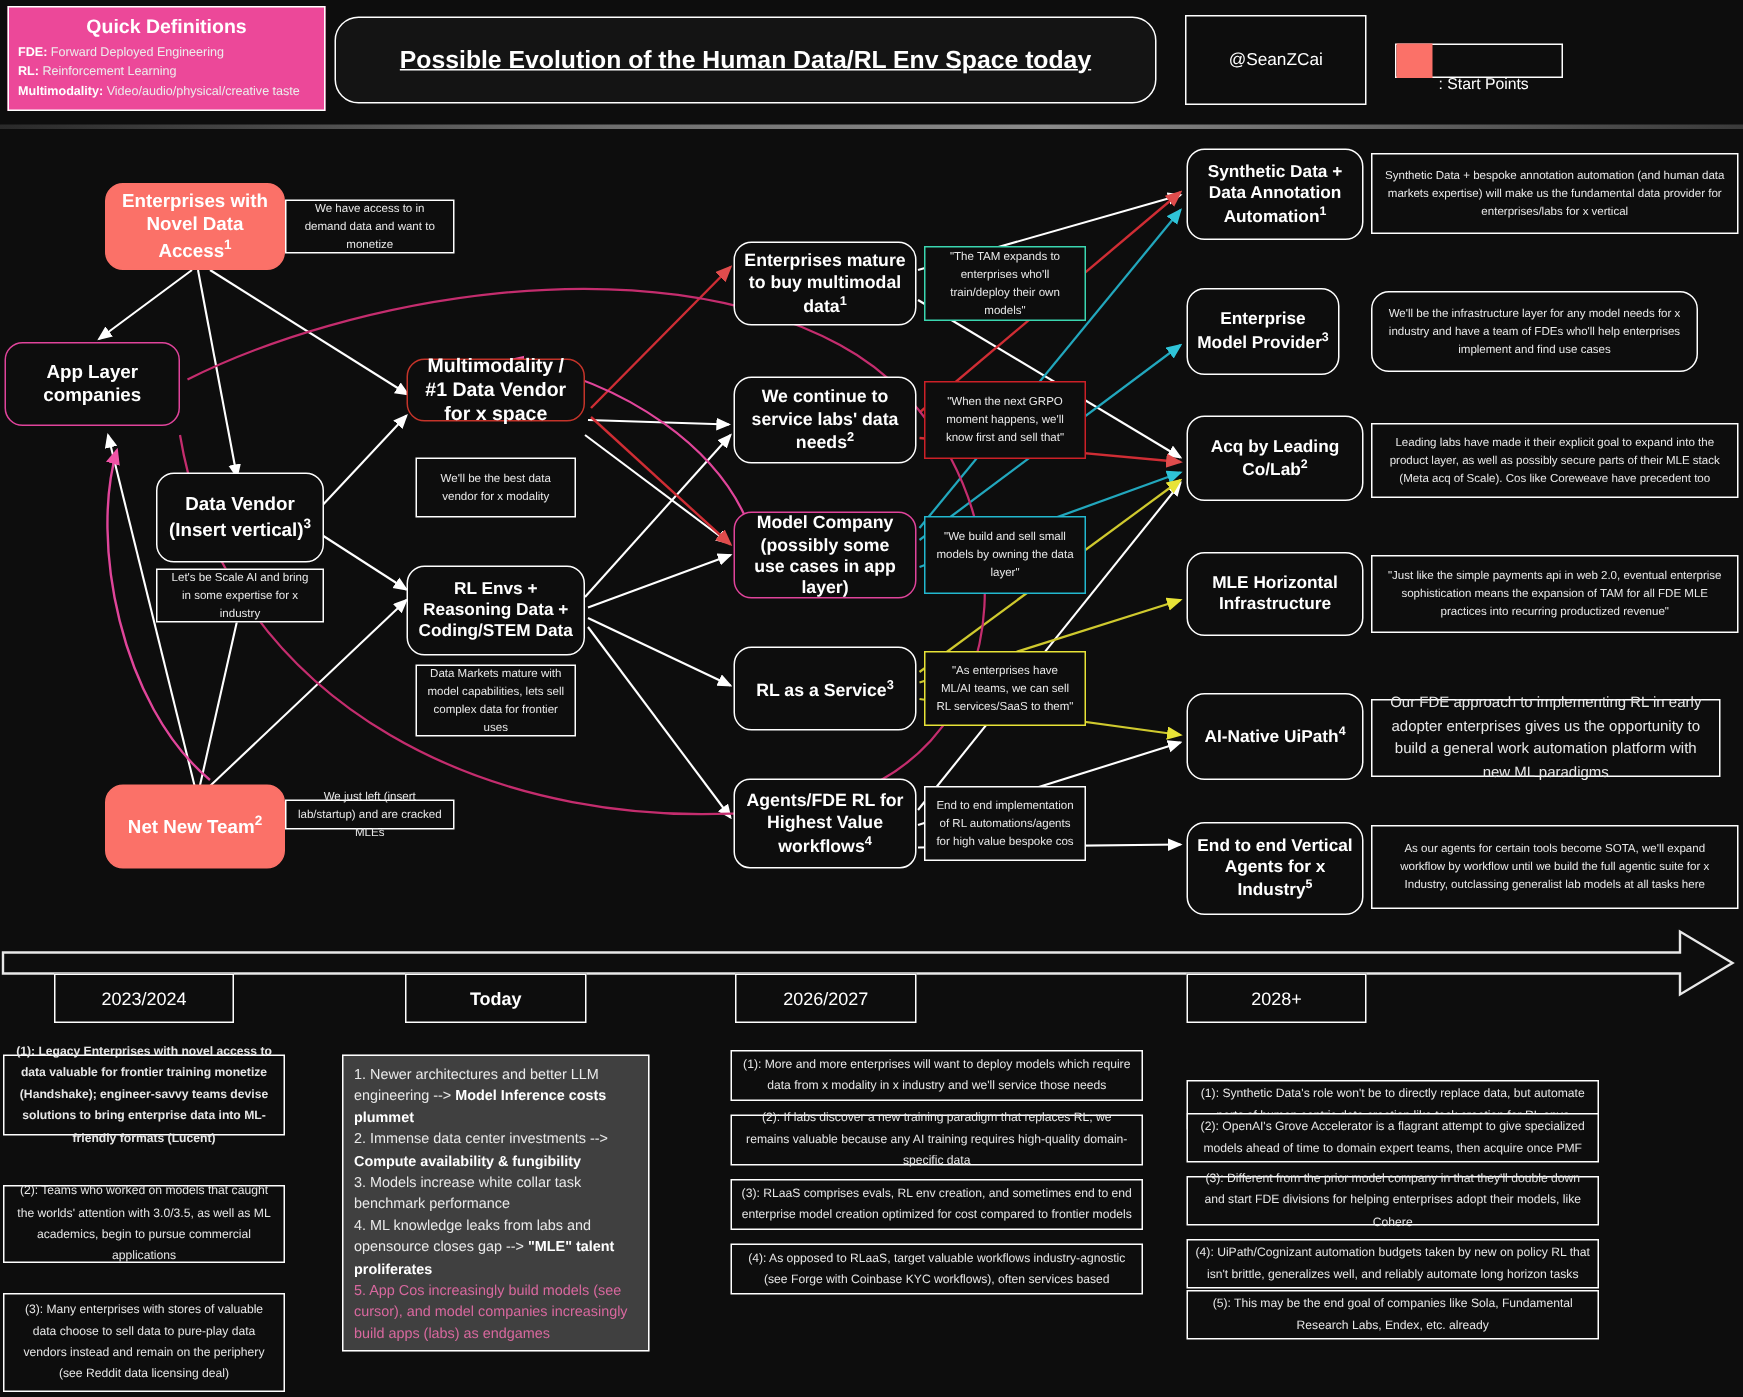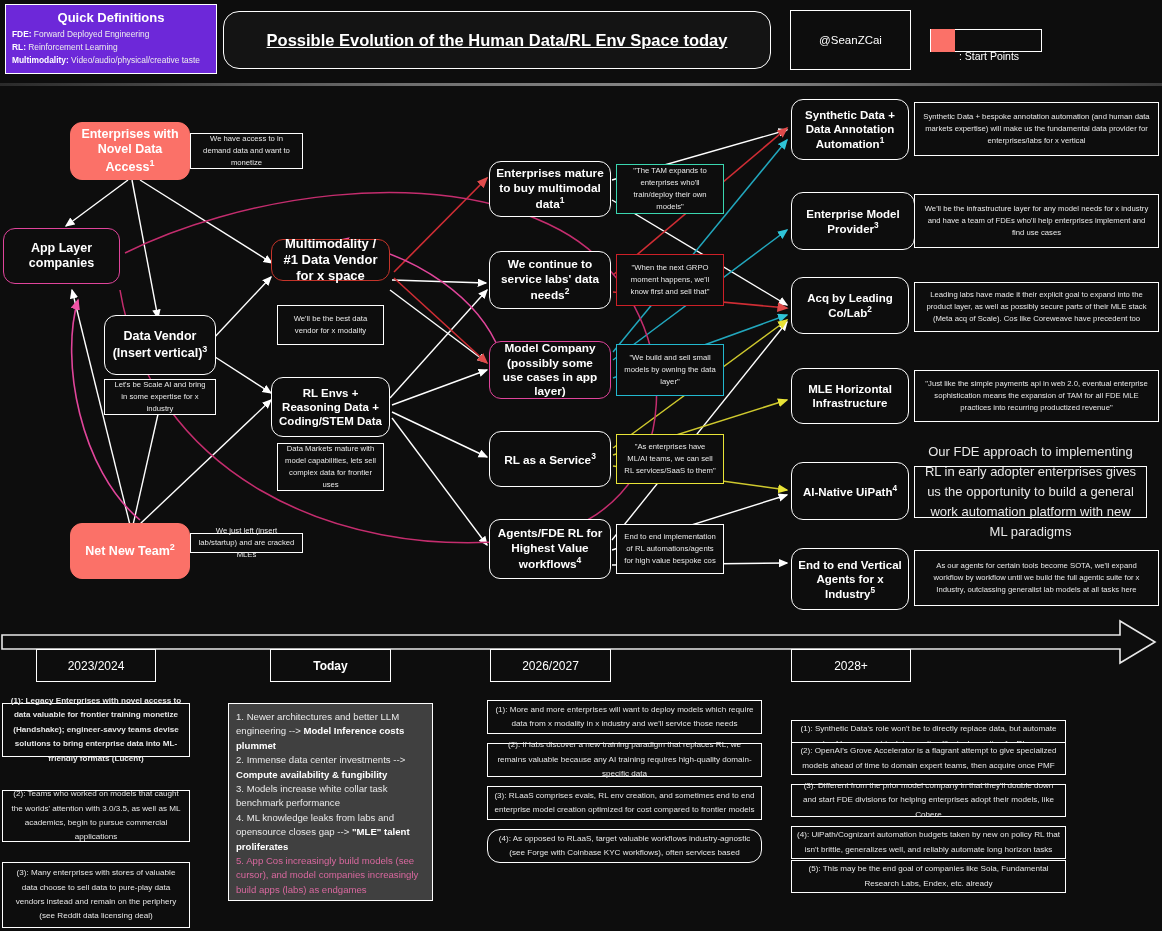--- a/index.html
+++ b/index.html
@@ -19,21 +19,21 @@
          background:#0d0d0d; font-weight:bold; line-height:1.22; padding:4px 6px; }
   .box sup { font-size:.72em; vertical-align:super; }
 
   .note { position:absolute; display:flex; align-items:center; justify-content:center;
           text-align:center; border:1.2px solid #ffffff; background:#0d0d0d;
           color:#e8e8e8; line-height:1.55; padding:4px 7px; font-weight:normal; }
 
   .start { background:#fb7168; border-color:#fb7168; color:#ffffff; }
 
   .hdr-def { position:absolute; left:5px; top:4px; width:212px; height:70px;
-             border:1.6px solid #fff; background:#6d28d9; padding:5px 6px; }
+             border:1.6px solid #fff; background:#ec4899; padding:5px 6px; }
   .hdr-def .t { text-align:center; font-weight:bold; font-size:13px; margin-bottom:3px; }
   .hdr-def .l { font-size:8.4px; line-height:1.52; color:#ededed; }
   .hdr-def .l b { color:#fff; }
 
   .hdr-title { position:absolute; left:223px; top:11px; width:548px; height:58px;
                border:1.4px solid #fff; border-radius:16px; background:#141414;
                display:flex; align-items:center; justify-content:center; }
   .hdr-title span { font-weight:bold; font-size:16.5px; text-decoration:underline; }
 
   .hdr-handle { position:absolute; left:790px; top:10px; width:121px; height:60px;
@@ -238,39 +238,39 @@
   <div class="box" style="left:489px;top:519px;width:122px;height:60px;font-size:11.8px;border-radius:11px;">
     <span><span>Agents/FDE RL for Highest Value workflows</span><sup>4</sup></span>
   </div>
   <div class="note" style="left:616px;top:524px;width:108px;height:50px;font-size:7.7px;">End to end implementation of RL automations/agents for high value bespoke cos</div>
 
   <div class="box" style="left:791px;top:99px;width:118px;height:61px;font-size:11.5px;">
     <span><span>Synthetic Data + Data Annotation Automation</span><sup>1</sup></span>
   </div>
   <div class="note" style="left:914px;top:102px;width:245px;height:54px;font-size:7.7px;">Synthetic Data + bespoke annotation automation (and human data markets expertise) will make us the fundamental data provider for enterprises/labs for x vertical</div>
 
-  <div class="box" style="left:791px;top:192px;width:124px;height:58px;font-size:11.5px;">
+  <div class="box" style="left:791px;top:192px;width:102px;height:58px;font-size:11.5px;">
     <span><span>Enterprise Model Provider</span><sup>3</sup></span>
   </div>
-  <div class="note" style="left:914px;top:194px;width:245px;height:54px;font-size:7.7px;">We'll be the infrastructure layer for any model needs for x industry and have a team of FDEs who'll help enterprises implement and find use cases</div>
+  <div class="note" style="left:914px;top:194px;width:218px;height:54px;font-size:7.7px;border-radius:12px;">We'll be the infrastructure layer for any model needs for x industry and have a team of FDEs who'll help enterprises implement and find use cases</div>
 
   <div class="box" style="left:791px;top:277px;width:118px;height:57px;font-size:11.5px;">
     <span><span>Acq by Leading Co/Lab</span><sup>2</sup></span>
   </div>
   <div class="note" style="left:914px;top:282px;width:245px;height:50px;font-size:7.7px;">Leading labs have made it their explicit goal to expand into the product layer, as well as possibly secure parts of their MLE stack (Meta acq of Scale). Cos like Coreweave have precedent too</div>
 
   <div class="box" style="left:791px;top:368px;width:118px;height:56px;font-size:11.5px;">
     <span>MLE Horizontal Infrastructure</span>
   </div>
   <div class="note" style="left:914px;top:370px;width:245px;height:52px;font-size:7.7px;">"Just like the simple payments api in web 2.0, eventual enterprise sophistication means the expansion of TAM for all FDE MLE practices into recurring productized revenue"</div>
 
   <div class="box" style="left:791px;top:462px;width:118px;height:58px;font-size:11.5px;">
     <span><span>AI-Native UiPath</span><sup>4</sup></span>
   </div>
-  <div class="note" style="left:914px;top:466px;width:233px;height:52px;font-size:13px;">Our FDE approach to implementing RL in early adopter enterprises gives us the opportunity to build a general work automation platform with new ML paradigms</div>
+  <div class="note" style="left:914px;top:466px;width:233px;height:52px;font-size:10px;">Our FDE approach to implementing RL in early adopter enterprises gives us the opportunity to build a general work automation platform with new ML paradigms</div>
 
   <div class="box" style="left:791px;top:548px;width:118px;height:62px;font-size:11.5px;">
     <span><span>End to end Vertical Agents for x Industry</span><sup>5</sup></span>
   </div>
   <div class="note" style="left:914px;top:550px;width:245px;height:56px;font-size:7.7px;">As our agents for certain tools become SOTA, we'll expand workflow by workflow until we build the full agentic suite for x Industry, outclassing generalist lab models at all tasks here</div>
 
   <svg style="position:absolute;left:0;top:615px;width:1162px;height:50px;">
     <path d="M2,20 L1120,20 L1120,6 L1155,27 L1120,48 L1120,34 L2,34 Z" fill="none" stroke="#e8e8e8" stroke-width="1.6"></path>
   </svg>
 
@@ -305,21 +305,21 @@
       <span>4. </span><span>ML knowledge leaks from labs and opensource closes gap --&gt; </span><b>"MLE" talent proliferates</b>
     </div>
     <div class="pink">
       <span>5. </span><span>App Cos increasingly build models (see cursor), and model companies increasingly build apps (labs) as endgames</span>
     </div>
   </div>
 
   <div class="fn" style="left:487px;top:700px;width:275px;height:34px;">(1): More and more enterprises will want to deploy models which require data from x modality in x industry and we'll service those needs</div>
   <div class="fn" style="left:487px;top:743px;width:275px;height:34px;">(2): If labs discover a new training paradigm that replaces RL, we remains valuable because any AI training requires high-quality domain-specific data</div>
   <div class="fn" style="left:487px;top:786px;width:275px;height:34px;">(3): RLaaS comprises evals, RL env creation, and sometimes end to end enterprise model creation optimized for cost compared to frontier models</div>
-  <div class="fn" style="left:487px;top:829px;width:275px;height:34px;border-radius:13px;">(4): As opposed to RLaaS, target valuable workflows industry-agnostic (see Forge with Coinbase KYC workflows), often services based</div>
+  <div class="fn" style="left:487px;top:829px;width:275px;height:34px;">(4): As opposed to RLaaS, target valuable workflows industry-agnostic (see Forge with Coinbase KYC workflows), often services based</div>
 
   <div class="fn" style="left:791px;top:700px;width:275px;height:33px;margin-top:20px;">(1): Synthetic Data's role won't be to directly replace data, but automate parts of human centric data creation like task creation for RL envs</div>
   <div class="fn" style="left:791px;top:742px;width:275px;height:33px;">(2): OpenAI's Grove Accelerator is a flagrant attempt to give specialized models ahead of time to domain expert teams, then acquire once PMF</div>
   <div class="fn" style="left:791px;top:784px;width:275px;height:33px;">(3): Different from the prior model company in that they'll double down and start FDE divisions for helping enterprises adopt their models, like Cohere</div>
   <div class="fn" style="left:791px;top:826px;width:275px;height:33px;">(4): UiPath/Cognizant automation budgets taken by new on policy RL that isn't brittle, generalizes well, and reliably automate long horizon tasks</div>
   <div class="fn" style="left:791px;top:860px;width:275px;height:33px;">(5): This may be the end goal of companies like Sola, Fundamental Research Labs, Endex, etc. already</div>
 
 </div>
 
 </body></html>

